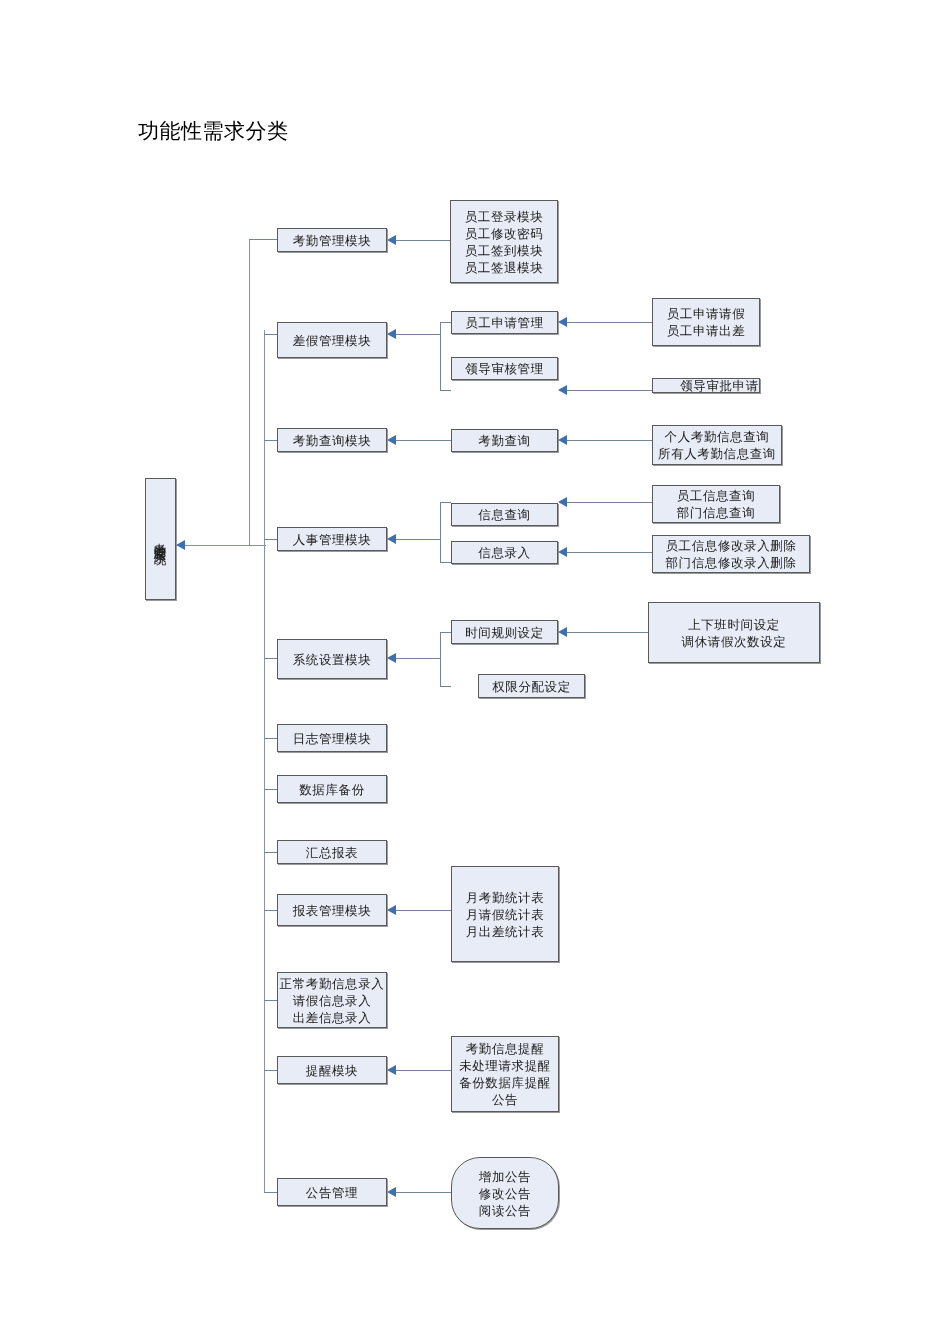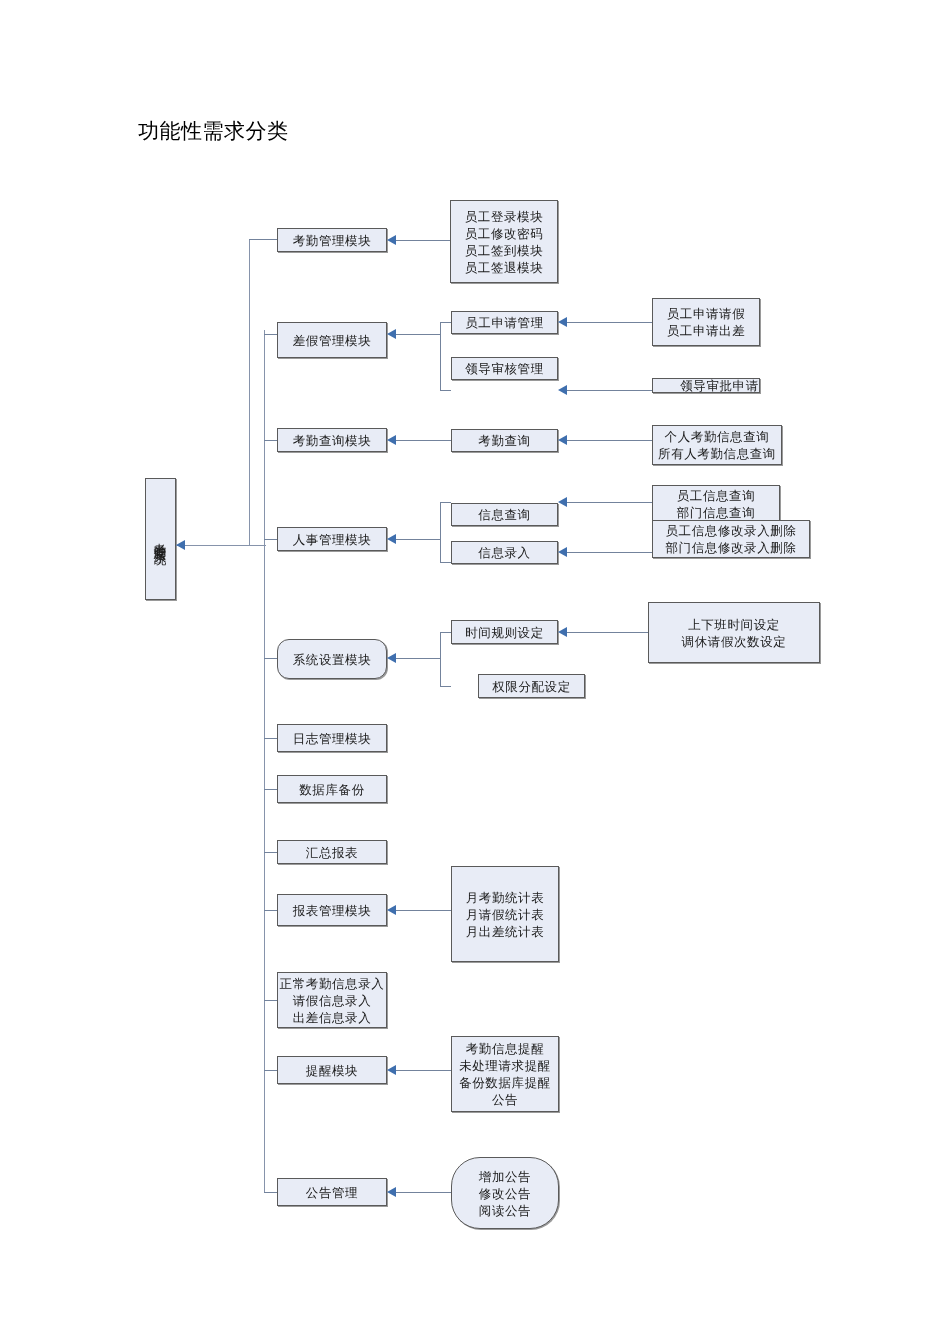--- a/index.html
+++ b/index.html
@@ -172,26 +172,26 @@
   <div class="node" style="left:652px; top:485px; width:128px; height:38px;">
     <span class="ln">员工信息查询</span>
     <span class="ln">部门信息查询</span>
   </div>
 
   <div class="node" style="left:451px; top:541px; width:107px; height:23px;">
     <span class="ln">信息录入</span>
   </div>
   <div class="ln-h" style="left:567px; top:552px; width:85px;"></div>
   <div class="arrow-l" style="left:558px; top:547px;"></div>
-  <div class="node" style="left:652px; top:520px; width:158px; height:38px;">
+  <div class="node" style="left:652px; top:535px; width:158px; height:38px;">
     <span class="ln">员工信息修改录入删除</span>
     <span class="ln">部门信息修改录入删除</span>
   </div>
 
-  <div class="node" style="left:277px; top:639px; width:110px; height:40px;border-radius:12px;">
+  <div class="node" style="left:277px; top:639px; width:110px; height:40px;">
     <span class="ln">系统设置模块</span>
   </div>
   <div class="ln-h" style="left:264px; top:658px; width:13px;"></div>
   <div class="arrow-l" style="left:387px; top:653px;"></div>
   <div class="ln-h" style="left:396px; top:658px; width:44px;"></div>
   <div class="ln-v" style="left:440px; top:632px; height:54px;"></div>
   <div class="ln-h" style="left:440px; top:632px; width:11px;"></div>
   <div class="ln-h" style="left:440px; top:686px; width:11px;"></div>
 
   <div class="node" style="left:451px; top:620px; width:107px; height:24px;">

